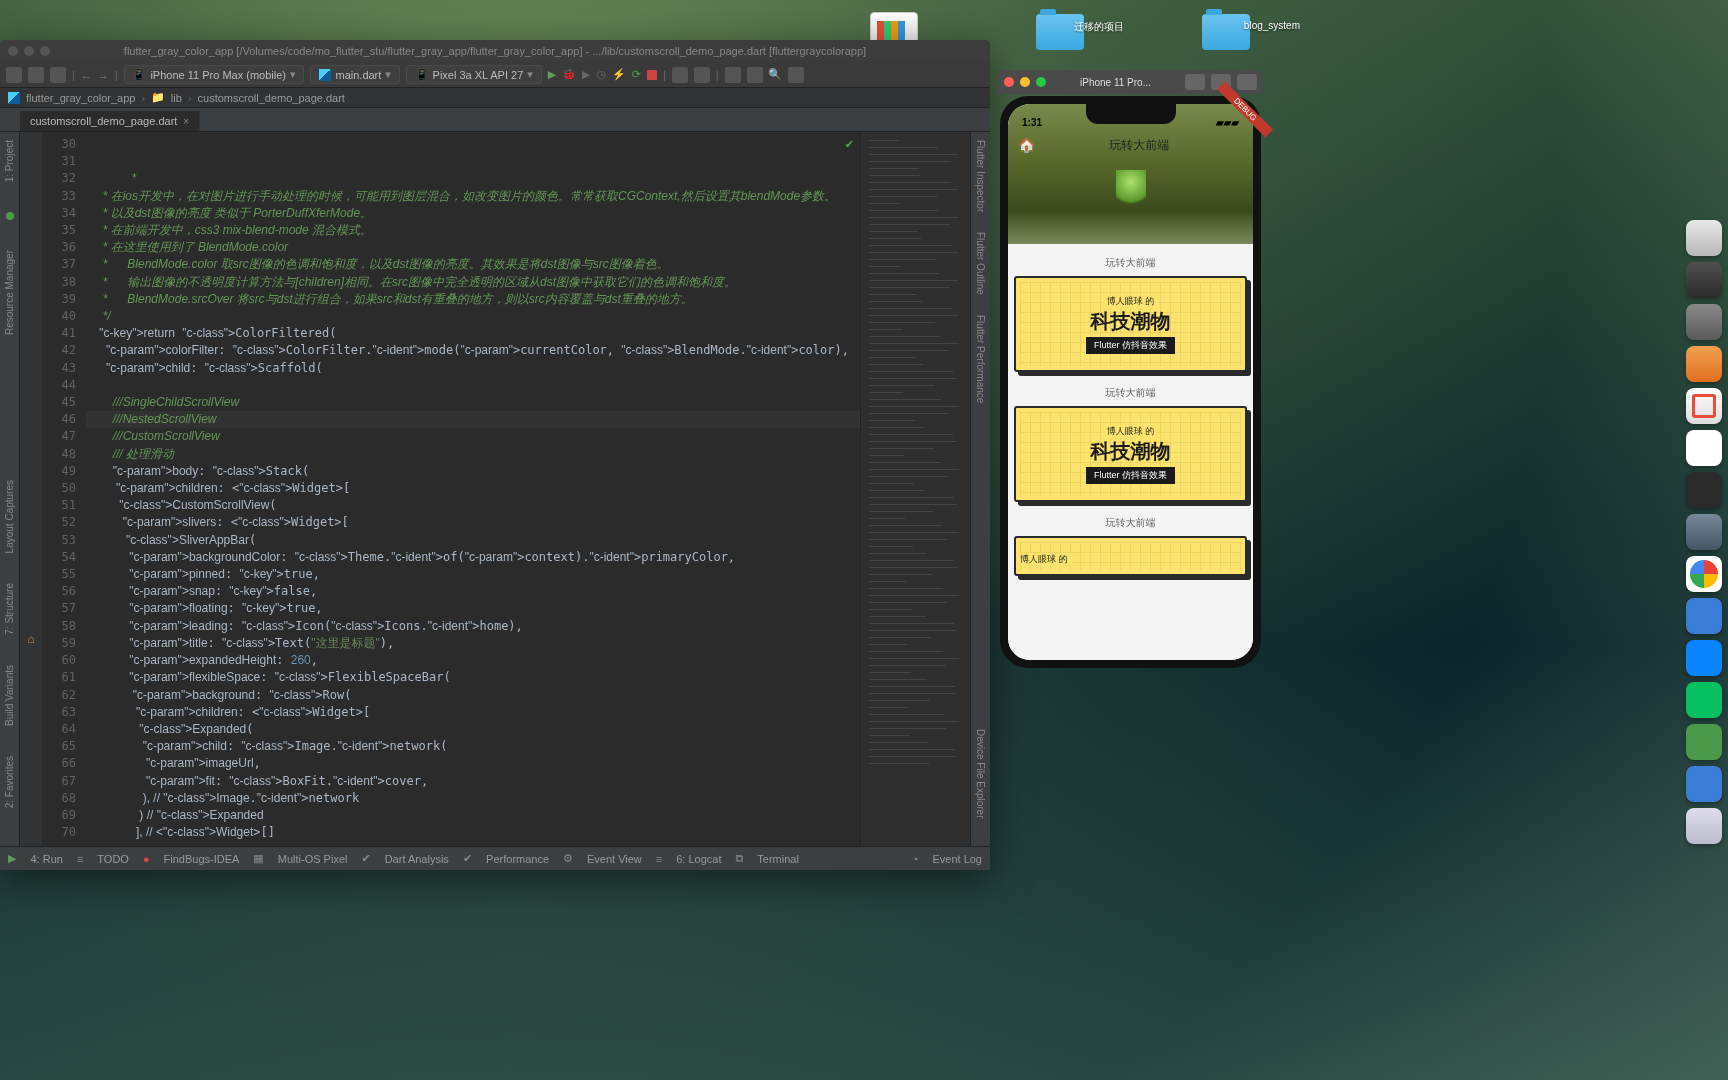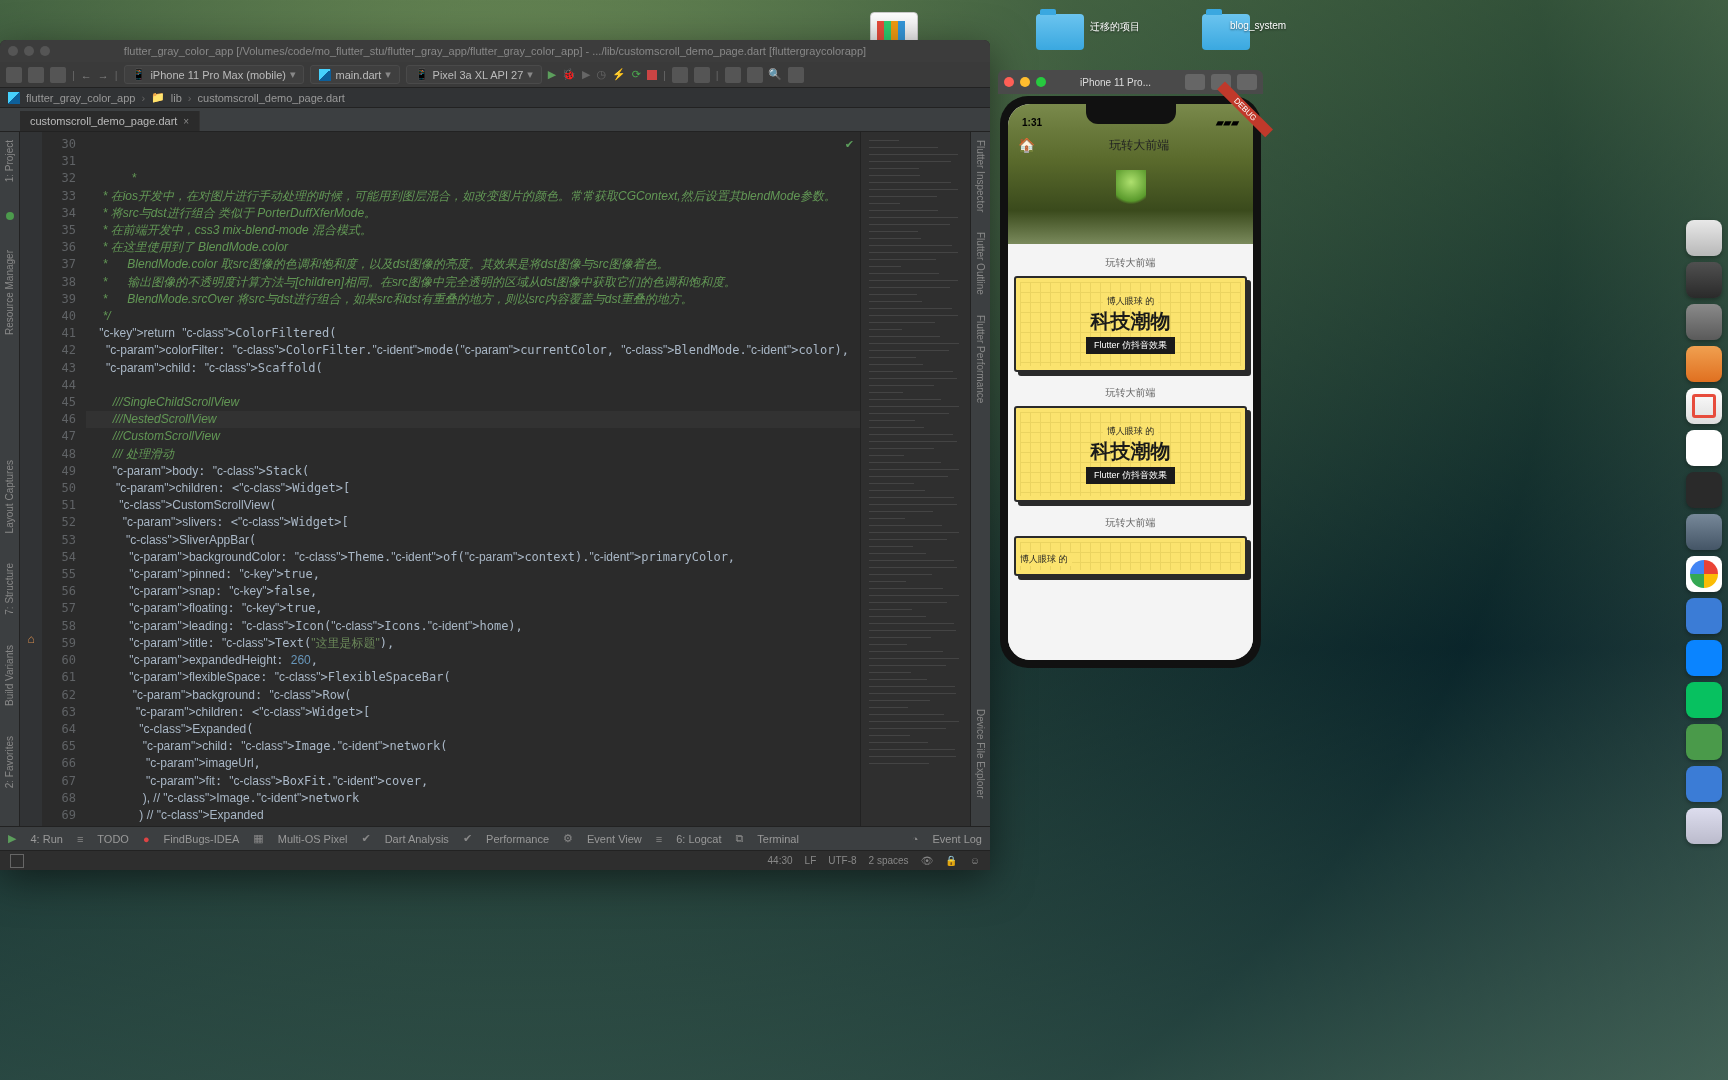--- a/index.html
+++ b/index.html
@@ -117,25 +117,25 @@
 <body>
 
 <div class="wallpaper"></div>
 
 <div class="desk-item" style="left:854px; top:12px;">
   <div class="ficon excel-icon"></div>
   <div>import_template2的副本.xlsx</div>
 </div>
 <div class="desk-item" style="left:1020px; top:14px;">
   <div class="ficon folder-blue"></div>
-  <div style="position:absolute;left:44px;top:6px;width:70px;text-align:right;margin-left:6px;">迁移的项目</div>
+  <div style="position:absolute;left:44px;top:6px;width:70px;text-align:center;">迁移的项目</div>
 </div>
 <div class="desk-item" style="left:1186px; top:14px;">
   <div class="ficon folder-blue"></div>
-  <div style="position:absolute;left:44px;top:6px;width:70px;text-align:left;">blog_system</div>
+  <div style="position:absolute;left:44px;top:6px;width:70px;text-align:right;">blog_system</div>
 </div>
 
 <div class="ide">
   <div class="ide-titlebar">
     <div class="traffic">
         <span></span>
         <span></span>
         <span></span>
       </div>
     <span>flutter_gray_color_app [/Volumes/code/mo_flutter_stu/flutter_gray_app/flutter_gray_color_app] - .../lib/customscroll_demo_page.dart [fluttergraycolorapp]</span>
@@ -256,21 +256,21 @@
 67
 68
 69
 70
 </div>
 
     <div class="code" id="code">
       <span class="tick">✔</span>
     <span><span class="c-doc">     *</span></span>
 <span><span class="c-doc">     * 在ios开发中，在对图片进行手动处理的时候，可能用到图层混合，如改变图片的颜色。常常获取CGContext,然后设置其blendMode参数。</span></span>
-<span><span class="c-doc">     * 将src与dst进行组合 类似于 PorterDuffXferMode。</span></span>
+<span><span class="c-doc">     * 以及dst图像的亮度 类似于 PorterDuffXferMode。</span></span>
 <span><span class="c-doc">     * 在前端开发中，css3 mix-blend-mode 混合模式。</span></span>
 <span><span class="c-doc">     * 在这里使用到了 BlendMode.color</span></span>
 <span><span class="c-doc">     *      BlendMode.color 取src图像的色调和饱和度，以及dst图像的亮度。其效果是将dst图像与src图像着色。</span></span>
 <span><span class="c-doc">     *      输出图像的不透明度计算方法与[children]相同。在src图像中完全透明的区域从dst图像中获取它们的色调和饱和度。</span></span>
 <span><span class="c-doc">     *      BlendMode.srcOver 将src与dst进行组合，如果src和dst有重叠的地方，则以src内容覆盖与dst重叠的地方。</span></span>
 <span><span class="c-doc">     */</span></span>
 <span>    <span class="&lt;span">"c-key"</span>&gt;return</span> <span class="&lt;span">"c-class"</span>&gt;ColorFiltered(
 <span>      <span class="&lt;span">"c-param"</span>&gt;colorFilter</span>: <span class="&lt;span">"c-class"</span>&gt;ColorFilter.<span class="&lt;span">"c-ident"</span>&gt;mode(<span class="&lt;span">"c-param"</span>&gt;currentColor, <span class="&lt;span">"c-class"</span>&gt;BlendMode.<span class="&lt;span">"c-ident"</span>&gt;color),
 <span>      <span class="&lt;span">"c-param"</span>&gt;child</span>: <span class="&lt;span">"c-class"</span>&gt;Scaffold(
 <span></span>
@@ -423,31 +423,20 @@
     <span style="color:#888">⚙</span>
       <span>Event View</span>
     <span style="color:#888">≡</span>
       <span>6: Logcat</span>
     <span style="color:#888">⧉</span>
       <span>Terminal</span>
     <span class="grow"></span>
     <span style="color:#888">◔</span>
       <span>Event Log</span>
   </div>
-  <div class="ide-status">
-    <span style="width:14px;height:14px;border:1px solid #666"></span>
-    <span style="flex:1"></span>
-    <span>44:30</span>
-    <span>LF</span>
-    <span>UTF-8</span>
-    <span>2 spaces</span>
-    <span>👁</span>
-    <span>🔒</span>
-    <span>☺</span>
-  </div>
 </div>
 
 <div class="sim">
   <div class="sim-chrome">
     <span class="t r"></span>
     <span class="t y"></span>
     <span class="t g"></span>
     <span class="title">iPhone 11 Pro...</span>
     <span class="ico"></span>
     <span class="ico"></span>

